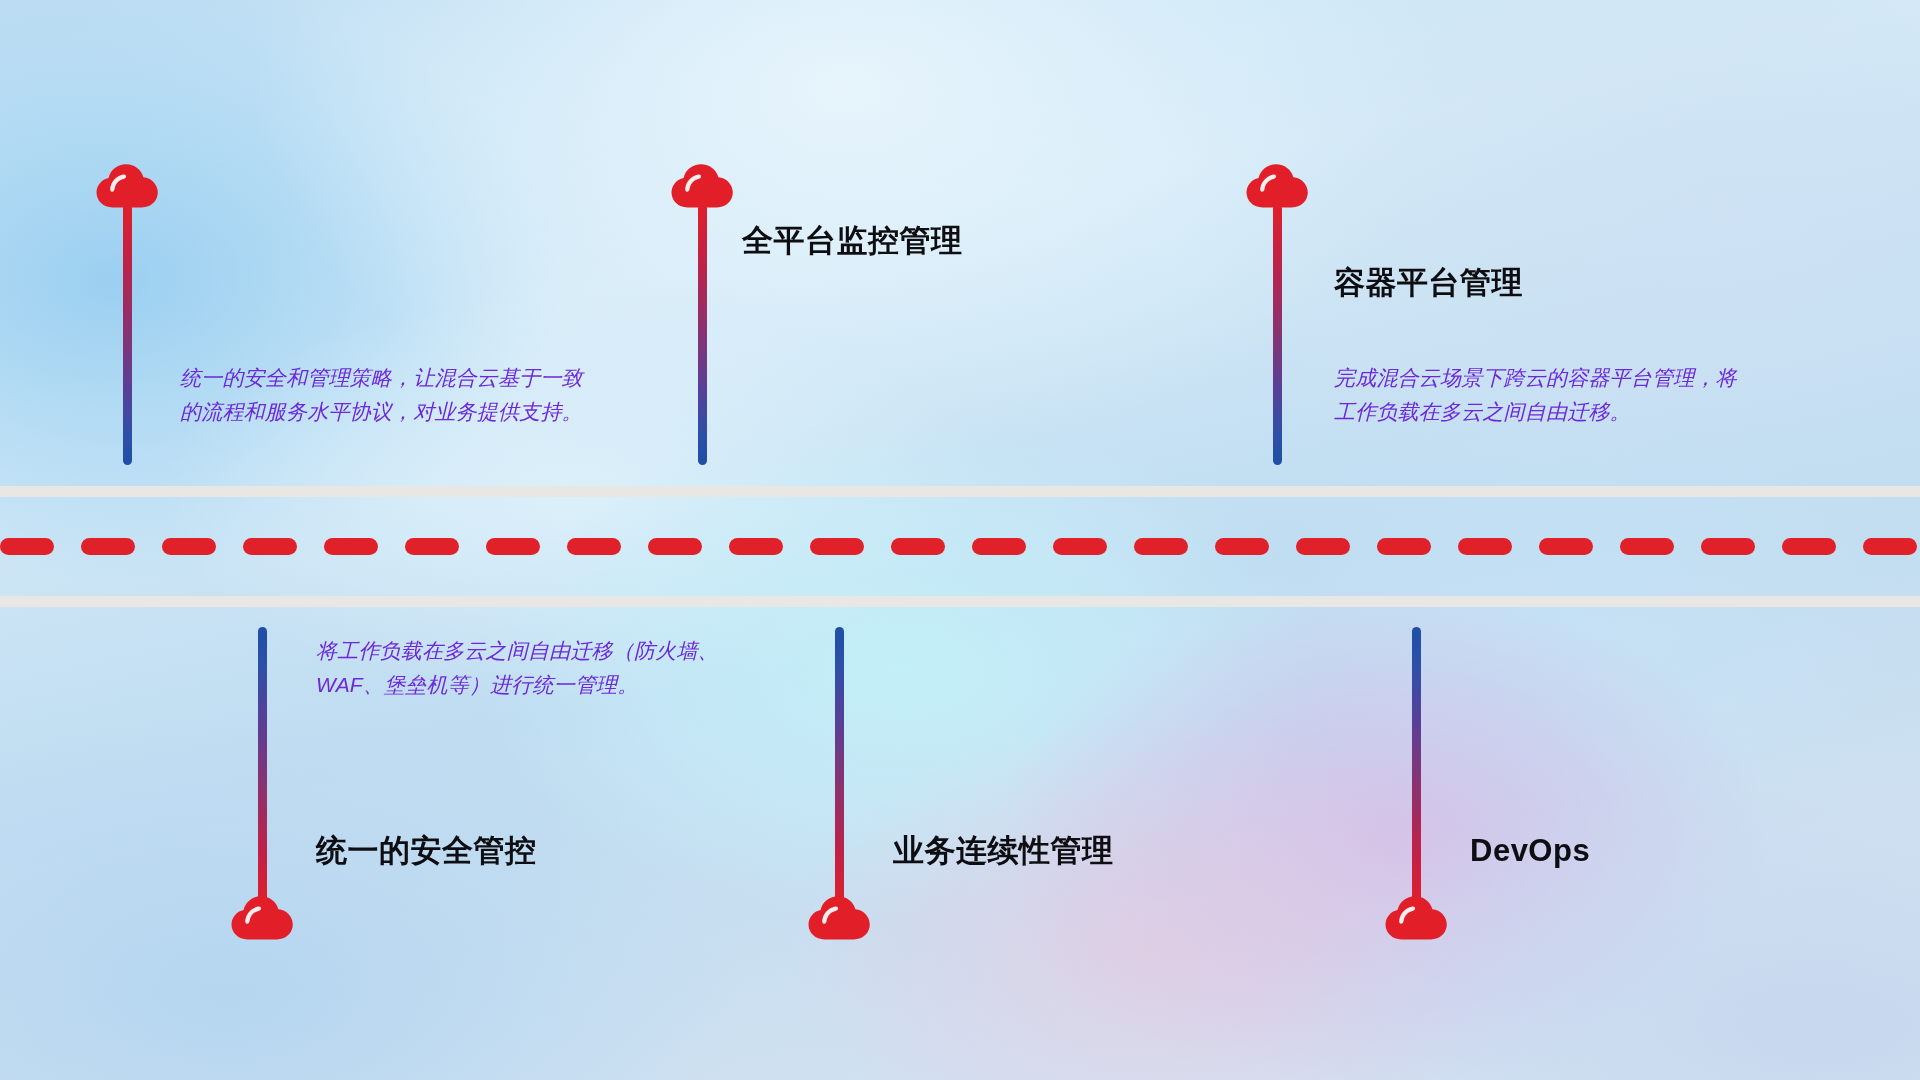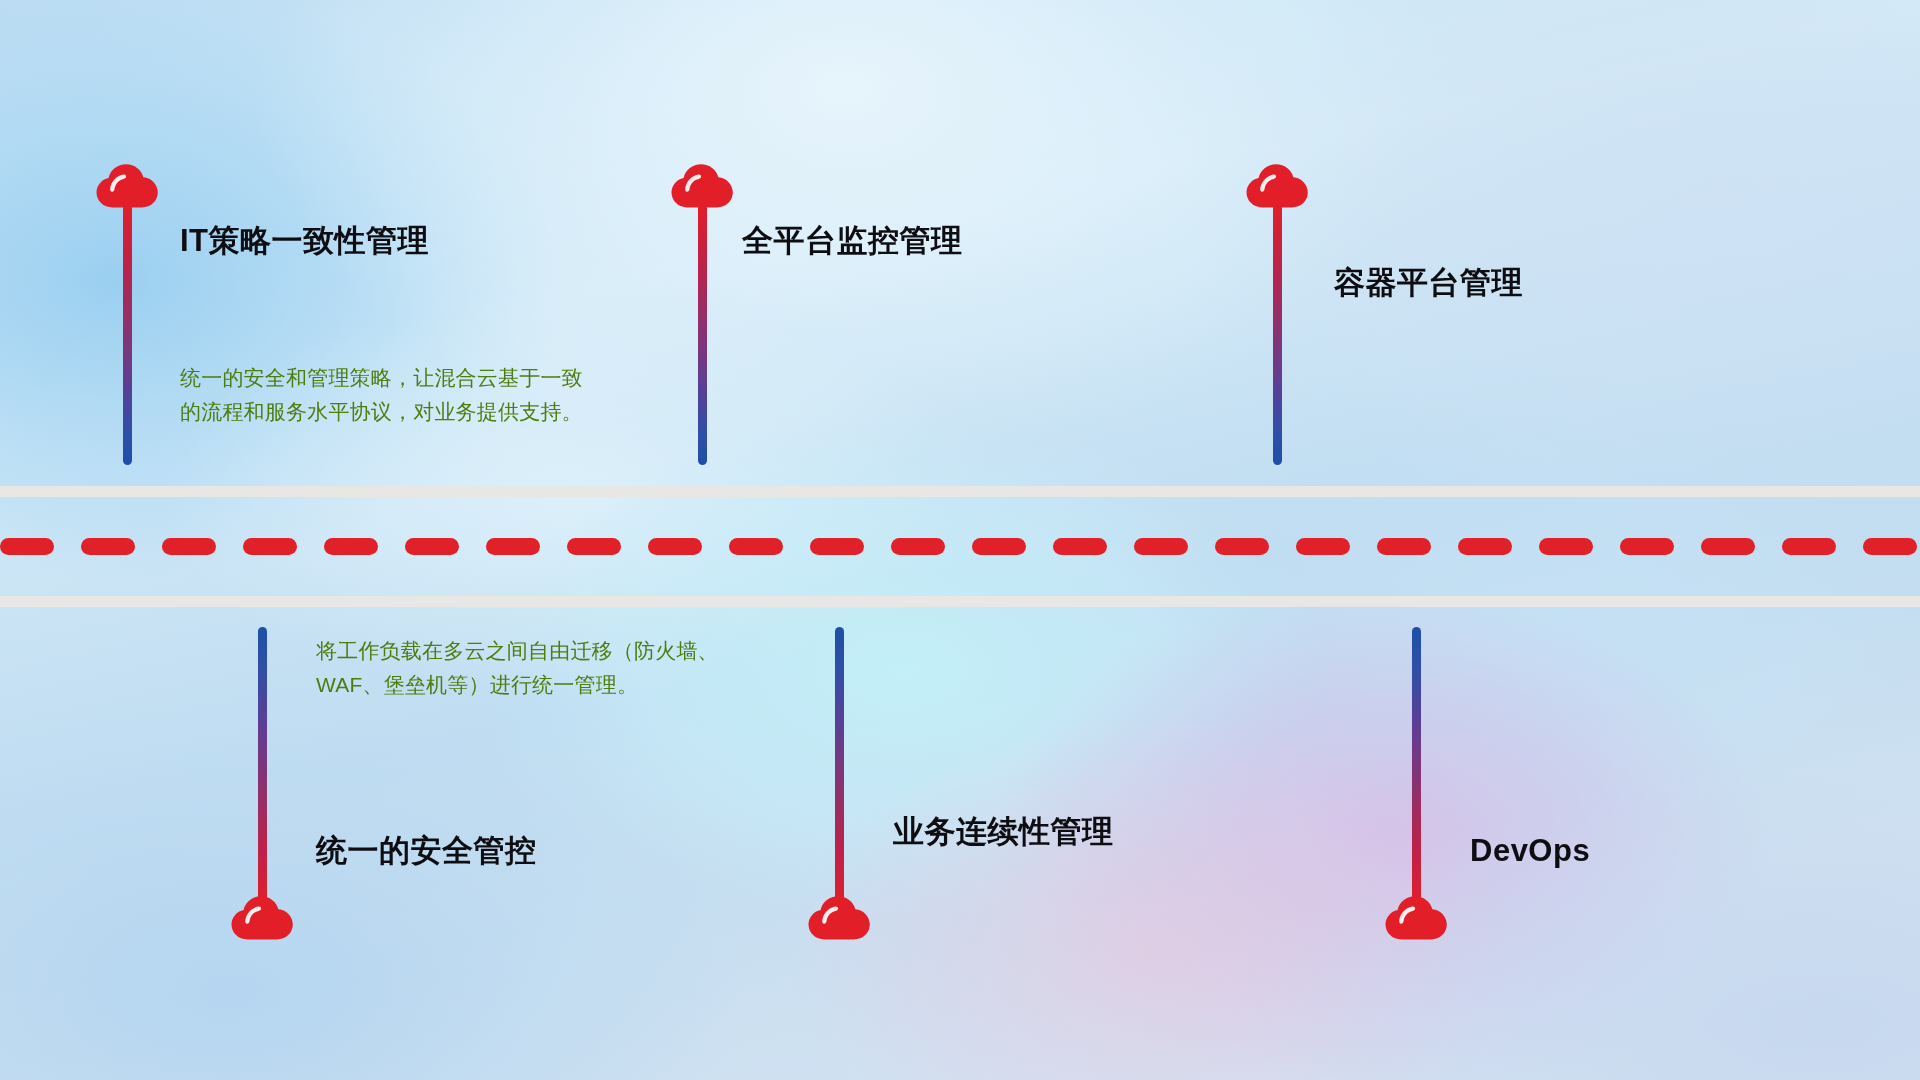--- a/index.html
+++ b/index.html
@@ -133,23 +133,24 @@
     font-weight: bold;
     color: #0e0e12;
     letter-spacing: 0.5px;
     white-space: nowrap;
     line-height: 1.2;
   }
   .col-body {
     position: absolute;
     font-size: 21px;
     line-height: 1.62;
-    color: #4d7c0f;
+    color: #6d28d9;
     letter-spacing: 0.2px;
     width: 335px;
+    font-style: italic;
   }
 </style>
 </head>
 <body>
 
 <div id="stage">
 
   <div class="bg-layer bg-base"></div>
   <div class="bg-layer bg-blob-1"></div>
   <div class="bg-layer bg-blob-2"></div>
@@ -162,40 +163,40 @@
   <div class="bg-layer bg-blob-7"></div>
   <div class="bg-layer bg-blob-8"></div>
 
   <div class="cloud" style="left:96px; top:164px;">
     <svg viewBox="0 0 62 44" xmlns="http://www.w3.org/2000/svg">
       <path d="M16.5 43.5 C7.4 43.5 0.5 37.0 0.5 28.6 C0.5 21.3 5.7 15.3 12.6 13.9 C14.4 5.9 21.6 0.3 30.1 0.3 C38.4 0.3 45.4 5.7 47.4 13.3 C55.6 14.0 61.8 20.6 61.8 28.6 C61.8 37.0 54.9 43.5 45.8 43.5 Z" fill="#e21f28"></path>
       <path d="M14.2 25.0 C14.8 17.8 20.3 11.9 27.3 10.6 C29.2 10.2 30.5 11.5 30.0 13.1 C29.7 14.2 28.8 14.7 27.7 14.9 C22.8 15.9 19.1 20.0 18.5 25.3 C18.3 26.9 17.2 27.9 15.9 27.7 C14.7 27.5 14.1 26.4 14.2 25.0 Z" fill="#ffffff" opacity="0.92"></path>
     </svg>
   </div>
   <div class="stem down" style="left:123px; top:204px; height:261px;"></div>
-  <div class="col-title" style="left:180px; top:222px;">IT策略一致性管理</div>
   <div class="col-body" style="left:180px; top:361px; width:420px;">统一的安全和管理策略，让混合云基于一致的流程和服务水平协议，对业务提供支持。</div>
 
   <div class="cloud" style="left:671px; top:164px;">
     <svg viewBox="0 0 62 44" xmlns="http://www.w3.org/2000/svg">
       <path d="M16.5 43.5 C7.4 43.5 0.5 37.0 0.5 28.6 C0.5 21.3 5.7 15.3 12.6 13.9 C14.4 5.9 21.6 0.3 30.1 0.3 C38.4 0.3 45.4 5.7 47.4 13.3 C55.6 14.0 61.8 20.6 61.8 28.6 C61.8 37.0 54.9 43.5 45.8 43.5 Z" fill="#e21f28"></path>
       <path d="M14.2 25.0 C14.8 17.8 20.3 11.9 27.3 10.6 C29.2 10.2 30.5 11.5 30.0 13.1 C29.7 14.2 28.8 14.7 27.7 14.9 C22.8 15.9 19.1 20.0 18.5 25.3 C18.3 26.9 17.2 27.9 15.9 27.7 C14.7 27.5 14.1 26.4 14.2 25.0 Z" fill="#ffffff" opacity="0.92"></path>
     </svg>
   </div>
   <div class="stem down" style="left:698px; top:204px; height:261px;"></div>
   <div class="col-title" style="left:742px; top:222px;">全平台监控管理</div>
 
   <div class="cloud" style="left:1246px; top:164px;">
     <svg viewBox="0 0 62 44" xmlns="http://www.w3.org/2000/svg">
       <path d="M16.5 43.5 C7.4 43.5 0.5 37.0 0.5 28.6 C0.5 21.3 5.7 15.3 12.6 13.9 C14.4 5.9 21.6 0.3 30.1 0.3 C38.4 0.3 45.4 5.7 47.4 13.3 C55.6 14.0 61.8 20.6 61.8 28.6 C61.8 37.0 54.9 43.5 45.8 43.5 Z" fill="#e21f28"></path>
       <path d="M14.2 25.0 C14.8 17.8 20.3 11.9 27.3 10.6 C29.2 10.2 30.5 11.5 30.0 13.1 C29.7 14.2 28.8 14.7 27.7 14.9 C22.8 15.9 19.1 20.0 18.5 25.3 C18.3 26.9 17.2 27.9 15.9 27.7 C14.7 27.5 14.1 26.4 14.2 25.0 Z" fill="#ffffff" opacity="0.92"></path>
     </svg>
   </div>
   <div class="stem down" style="left:1273px; top:204px; height:261px;"></div>
   <div class="col-title" style="left:1334px; top:222px;margin-top:42px;">容器平台管理</div>
+  <div class="col-body" style="left:1334px; top:361px; width:420px;">完成混合云场景下跨云的容器平台管理，将工作负载在多云之间自由迁移。</div>
 
   <div class="road-edge top"></div>
   <div class="road-dashes">
     <span class="dash"></span>
     <span class="dash"></span>
     <span class="dash"></span>
     <span class="dash"></span>
     <span class="dash"></span>
     <span class="dash"></span>
     <span class="dash"></span>
@@ -223,21 +224,21 @@
   <div class="col-body" style="left:316px; top:634px; width:420px;">将工作负载在多云之间自由迁移（防火墙、WAF、堡垒机等）进行统一管理。</div>
   <div class="col-title" style="left:316px; top:832px;">统一的安全管控</div>
   <div class="cloud" style="left:231px; top:896px;">
     <svg viewBox="0 0 62 44" xmlns="http://www.w3.org/2000/svg">
       <path d="M16.5 43.5 C7.4 43.5 0.5 37.0 0.5 28.6 C0.5 21.3 5.7 15.3 12.6 13.9 C14.4 5.9 21.6 0.3 30.1 0.3 C38.4 0.3 45.4 5.7 47.4 13.3 C55.6 14.0 61.8 20.6 61.8 28.6 C61.8 37.0 54.9 43.5 45.8 43.5 Z" fill="#e21f28"></path>
       <path d="M14.2 25.0 C14.8 17.8 20.3 11.9 27.3 10.6 C29.2 10.2 30.5 11.5 30.0 13.1 C29.7 14.2 28.8 14.7 27.7 14.9 C22.8 15.9 19.1 20.0 18.5 25.3 C18.3 26.9 17.2 27.9 15.9 27.7 C14.7 27.5 14.1 26.4 14.2 25.0 Z" fill="#ffffff" opacity="0.92"></path>
     </svg>
   </div>
 
   <div class="stem up" style="left:835px; top:627px; height:281px;"></div>
-  <div class="col-title" style="left:893px; top:813px;text-align:center;">业务连续性管理</div>
+  <div class="col-title" style="left:893px; top:832px;text-align:center;">业务连续性管理</div>
   <div class="cloud" style="left:808px; top:896px;">
     <svg viewBox="0 0 62 44" xmlns="http://www.w3.org/2000/svg">
       <path d="M16.5 43.5 C7.4 43.5 0.5 37.0 0.5 28.6 C0.5 21.3 5.7 15.3 12.6 13.9 C14.4 5.9 21.6 0.3 30.1 0.3 C38.4 0.3 45.4 5.7 47.4 13.3 C55.6 14.0 61.8 20.6 61.8 28.6 C61.8 37.0 54.9 43.5 45.8 43.5 Z" fill="#e21f28"></path>
       <path d="M14.2 25.0 C14.8 17.8 20.3 11.9 27.3 10.6 C29.2 10.2 30.5 11.5 30.0 13.1 C29.7 14.2 28.8 14.7 27.7 14.9 C22.8 15.9 19.1 20.0 18.5 25.3 C18.3 26.9 17.2 27.9 15.9 27.7 C14.7 27.5 14.1 26.4 14.2 25.0 Z" fill="#ffffff" opacity="0.92"></path>
     </svg>
   </div>
 
   <div class="stem up" style="left:1412px; top:627px; height:281px;"></div>
   <div class="col-title" style="left:1470px; top:832px;">DevOps</div>
   <div class="cloud" style="left:1385px; top:896px;">

